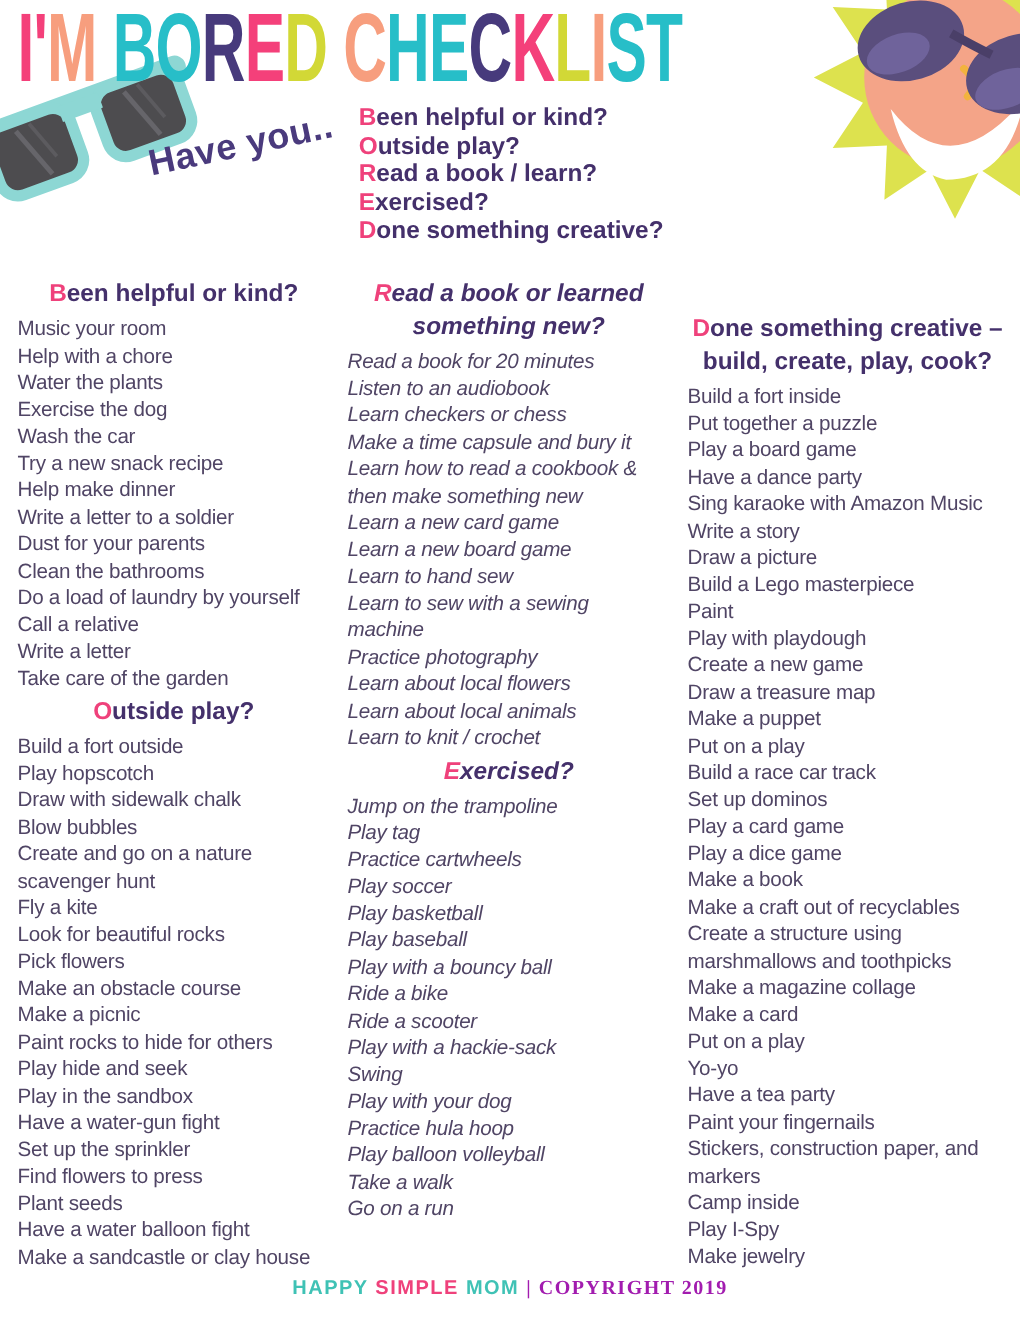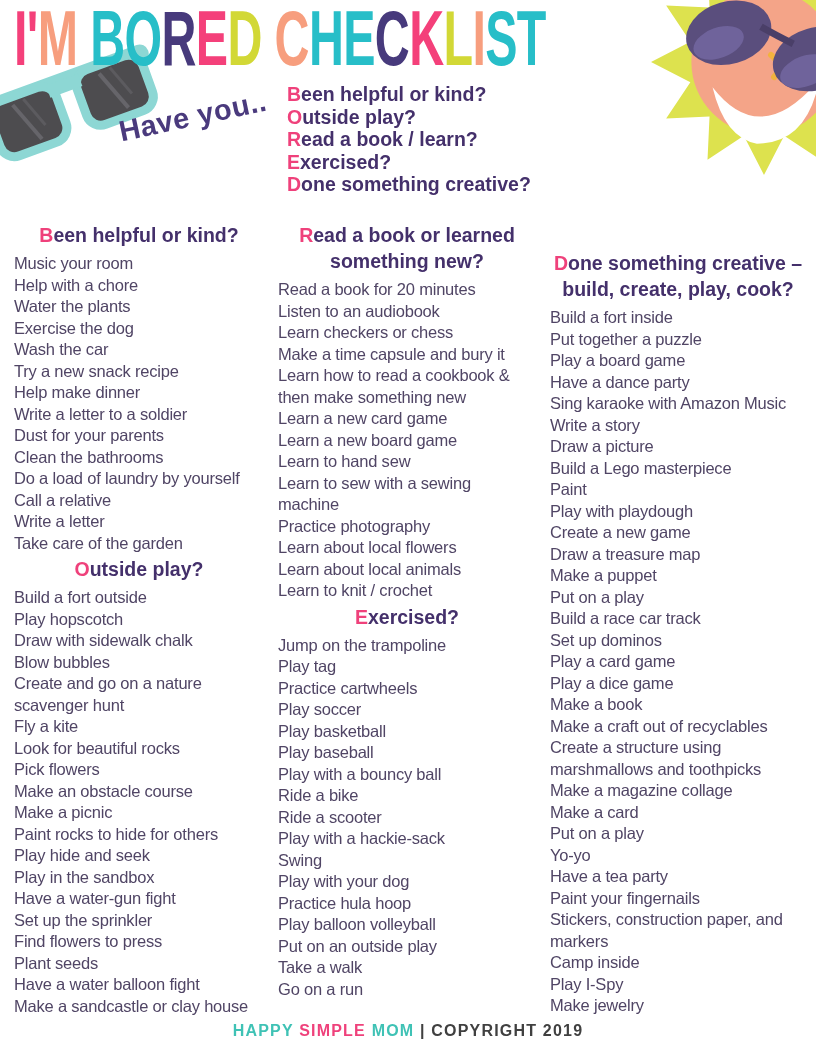--- a/index.html
+++ b/index.html
@@ -38,21 +38,21 @@
     color:var(--heading-purple); z-index:4;
   }
   .first-letter { color:var(--pink); }
   
   .columns {
     position:absolute; left:14px; top:220px;
     display:flex; gap:14px; z-index:4;
   }
   .col { display:block; }
   .col1 { width:250px; }
-  .col2 { width:258px; }
+  .col2 { width:258px;font-style:italic; }
   .col3 { width:256px;margin-top:28px; }
   .col-heading {
     font-size:19.5px; font-weight:700; line-height:26px;
     color:var(--heading-purple); text-align:center;
     white-space:pre-line; margin:2px 0 5px 0;
   }
   .col-item {
     font-size:16.5px; font-weight:400; line-height:21.5px;
     color:var(--text-purple); white-space:pre; letter-spacing:-0.2px;
   }
@@ -168,21 +168,20 @@
         <div class="col-item">Play basketball</div>
         <div class="col-item">Play baseball</div>
         <div class="col-item">Play with a bouncy ball</div>
         <div class="col-item">Ride a bike</div>
         <div class="col-item">Ride a scooter</div>
         <div class="col-item">Play with a hackie-sack</div>
         <div class="col-item">Swing</div>
         <div class="col-item">Play with your dog</div>
         <div class="col-item">Practice hula hoop</div>
         <div class="col-item">Play balloon volleyball</div>
-        <div class="col-item">Put on an outside play</div>
         <div class="col-item">Take a walk</div>
         <div class="col-item">Go on a run</div>
       </section>
       <section class="col col3">
         <h2 class="col-heading"><span class="first-letter">D</span><span>one something creative –
 build, create, play, cook?</span></h2>
         <div class="col-item">Build a fort inside</div>
         <div class="col-item">Put together a puzzle</div>
         <div class="col-item">Play a board game</div>
         <div class="col-item">Have a dance party</div>
@@ -211,15 +210,15 @@
         <div class="col-item">Have a tea party</div>
         <div class="col-item">Paint your fingernails</div>
         <div class="col-item">Stickers, construction paper, and
 markers</div>
         <div class="col-item">Camp inside</div>
         <div class="col-item">Play I-Spy</div>
         <div class="col-item">Make jewelry</div>
       </section>
     </main>
 
-  <footer class="footer"><span style="color: rgb(63, 194, 181);">HAPPY </span><span style="color: rgb(239, 65, 123); margin-top: 19px;">SIMPLE </span><span style="color: rgb(63, 194, 181);">MOM </span><span style="color: #404040;">| COPYRIGHT 2019</span></footer>
+  <footer class="footer"><span style="color: rgb(63, 194, 181);">HAPPY </span><span style="color: rgb(239, 65, 123); margin-top: 19px;">SIMPLE </span><span style="color: rgb(63, 194, 181);">MOM </span><span style="color: #a21caf; font-family: Liberation Serif, serif;">| COPYRIGHT 2019</span></footer>
 
 </div>
 
 </body></html>

